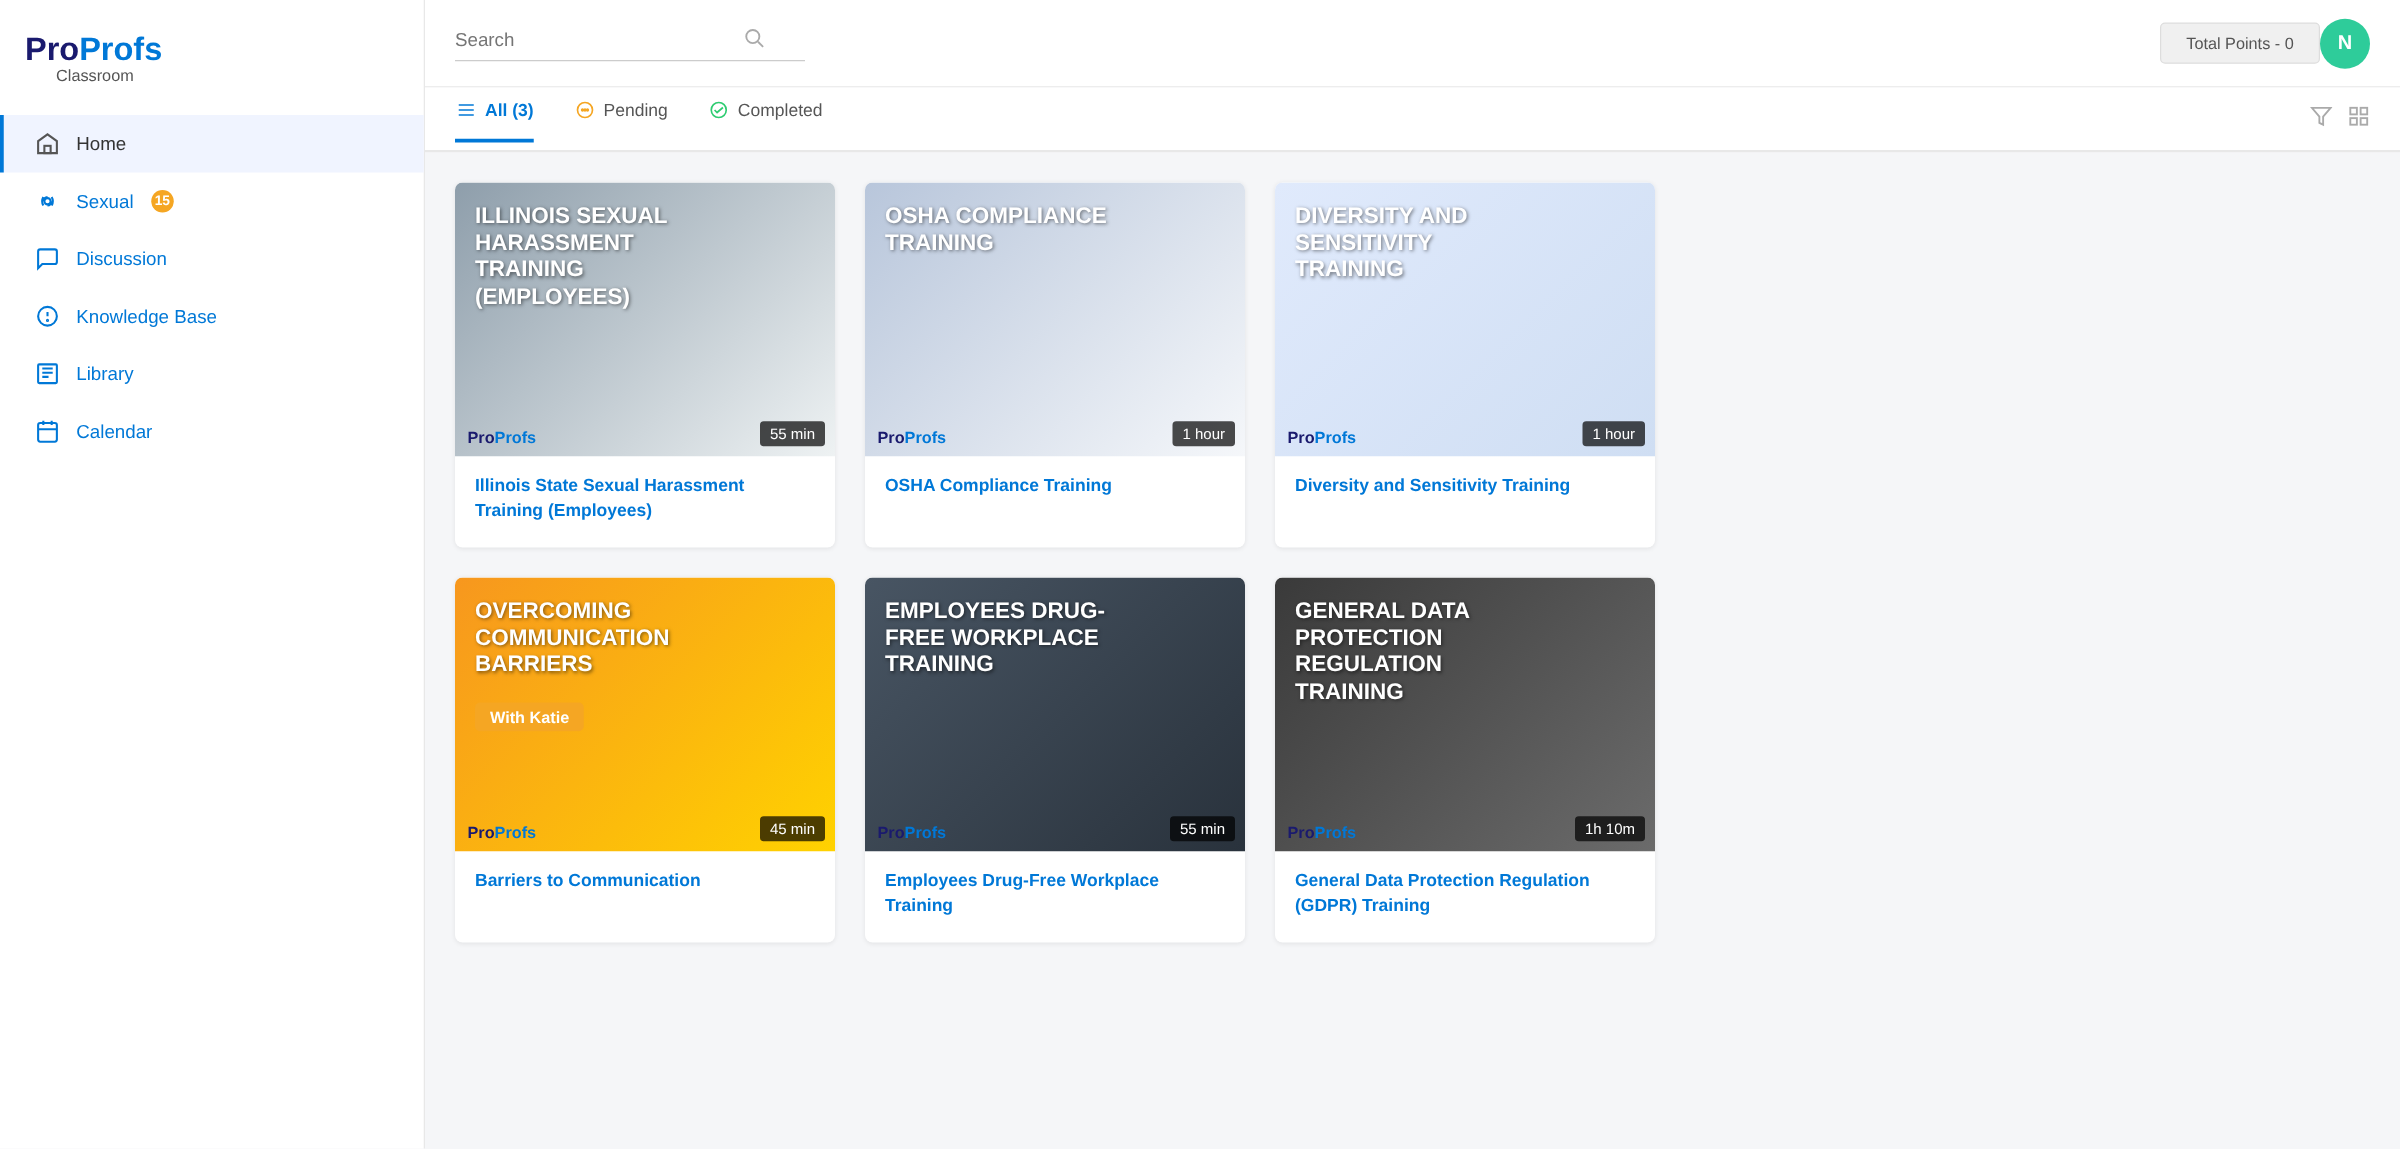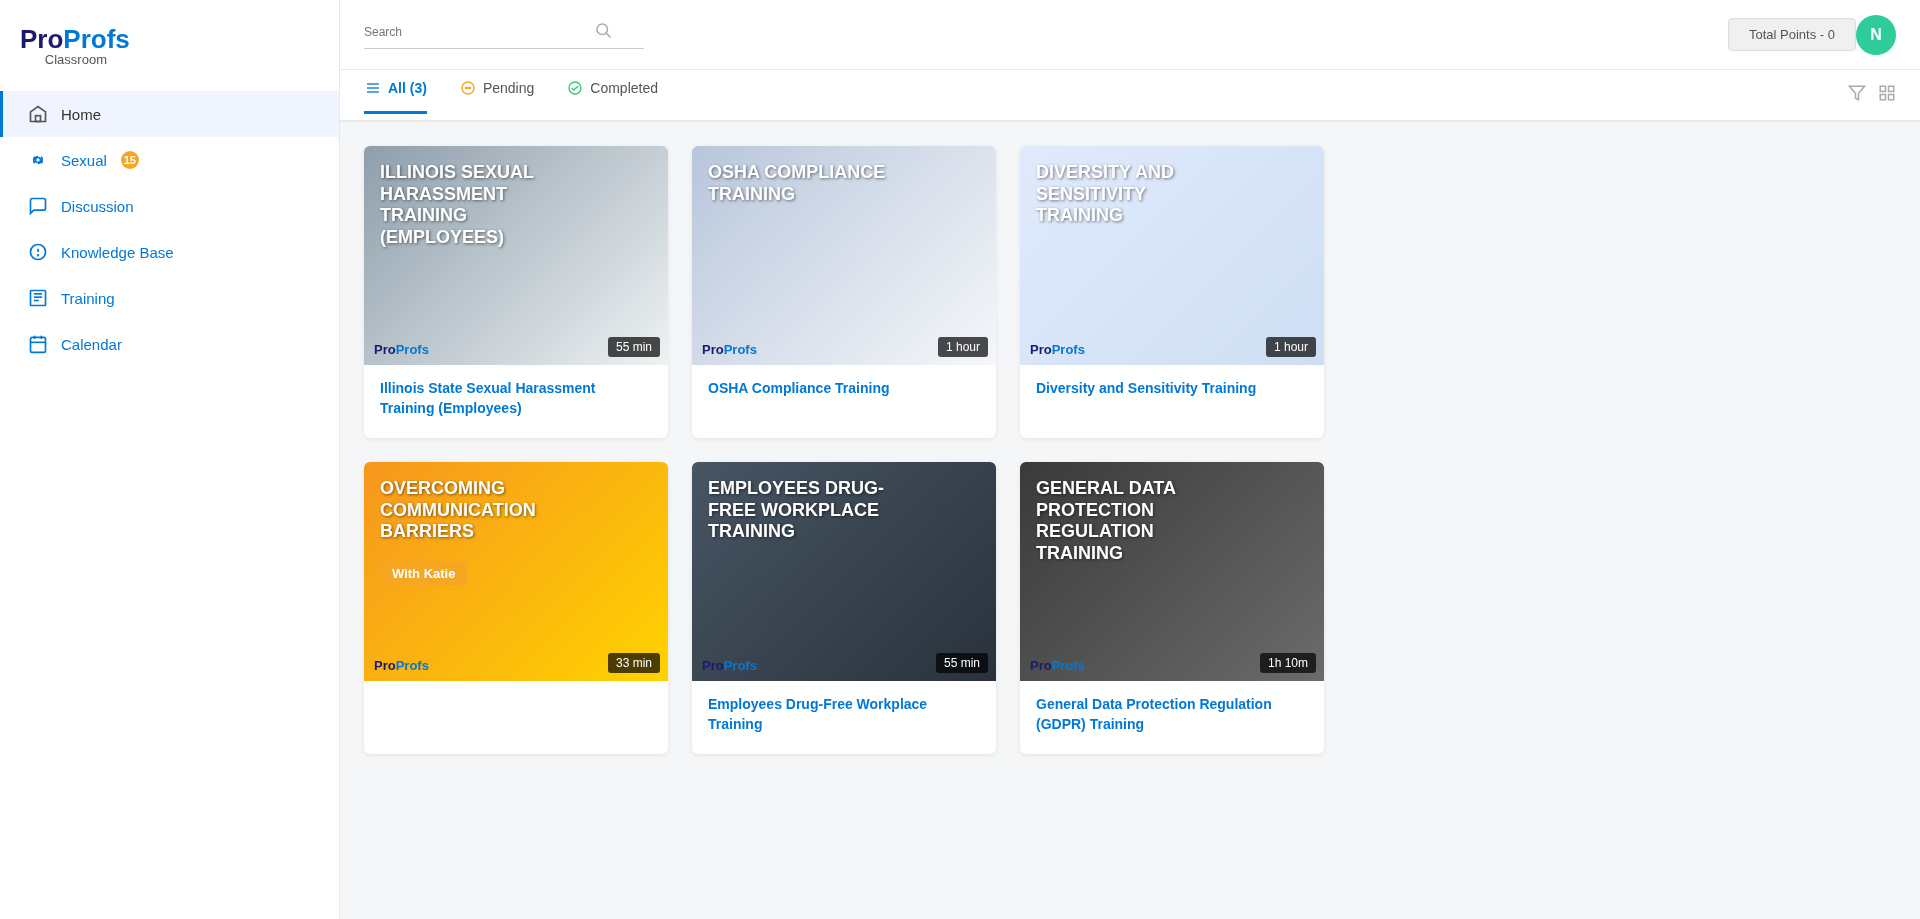--- a/index.html
+++ b/index.html
@@ -93,21 +93,21 @@
       display: flex;
       align-items: center;
       gap: 10px;
       border-bottom: 1px solid #ccc;
       padding-bottom: 4px;
       width: 280px;
     }
     .search-input {
       border: none;
       outline: none;
-      font-size: 12px;
+      font-size: 15px;
       color: #0c4a6e;
       width: 220px;
       background: transparent;
     }
     .search-icon-wrap {
       color: #aaa;
       font-size: 18px;
     }
     .topbar-right {
       display: flex;
@@ -333,21 +333,21 @@
 
     <div class="nav-item">
       <span class="nav-icon">
         <svg width="20" height="20" viewBox="0 0 24 24" fill="none" stroke="#0078d7" stroke-width="2">
           <rect x="3" y="3" width="18" height="18" rx="1"></rect>
           <line x1="7" y1="7" x2="17" y2="7"></line>
           <line x1="7" y1="11" x2="17" y2="11"></line>
           <line x1="7" y1="15" x2="13" y2="15"></line>
         </svg>
       </span>
-      <span>Training</span>
+      <span>Library</span>
     </div>
 
     <div class="nav-item">
       <span class="nav-icon">
         <svg width="20" height="20" viewBox="0 0 24 24" fill="none" stroke="#0078d7" stroke-width="2">
           <rect x="3" y="4" width="18" height="18" rx="2"></rect>
           <line x1="16" y1="2" x2="16" y2="6"></line>
           <line x1="8" y1="2" x2="8" y2="6"></line>
           <line x1="3" y1="10" x2="21" y2="10"></line>
         </svg>
@@ -476,22 +476,25 @@
     </div>
   </div>
         <div class="card">
     <div class="card-thumb card-bg-4">
       <div class="card-thumb-inner">
         <div class="card-title-overlay">OVERCOMING COMMUNICATION BARRIERS</div>
         <div class="card-with-katie">With Katie</div>
         <div class="card-logo">
           <span class="logo-pro">Pro</span><span class="logo-profs">Profs</span>
         </div>
-        <div class="card-duration">33 min</div>
-      </div>
+        <div class="card-duration">45 min</div>
+      </div>
+    </div>
+    <div class="card-body">
+      <div class="card-name">Barriers to Communication</div>
     </div>
   </div>
         <div class="card">
     <div class="card-thumb card-bg-5">
       <div class="card-thumb-inner">
         <div class="card-title-overlay">EMPLOYEES DRUG-FREE WORKPLACE TRAINING</div>
 
         <div class="card-logo">
           <span class="logo-pro">Pro</span><span class="logo-profs">Profs</span>
         </div>

